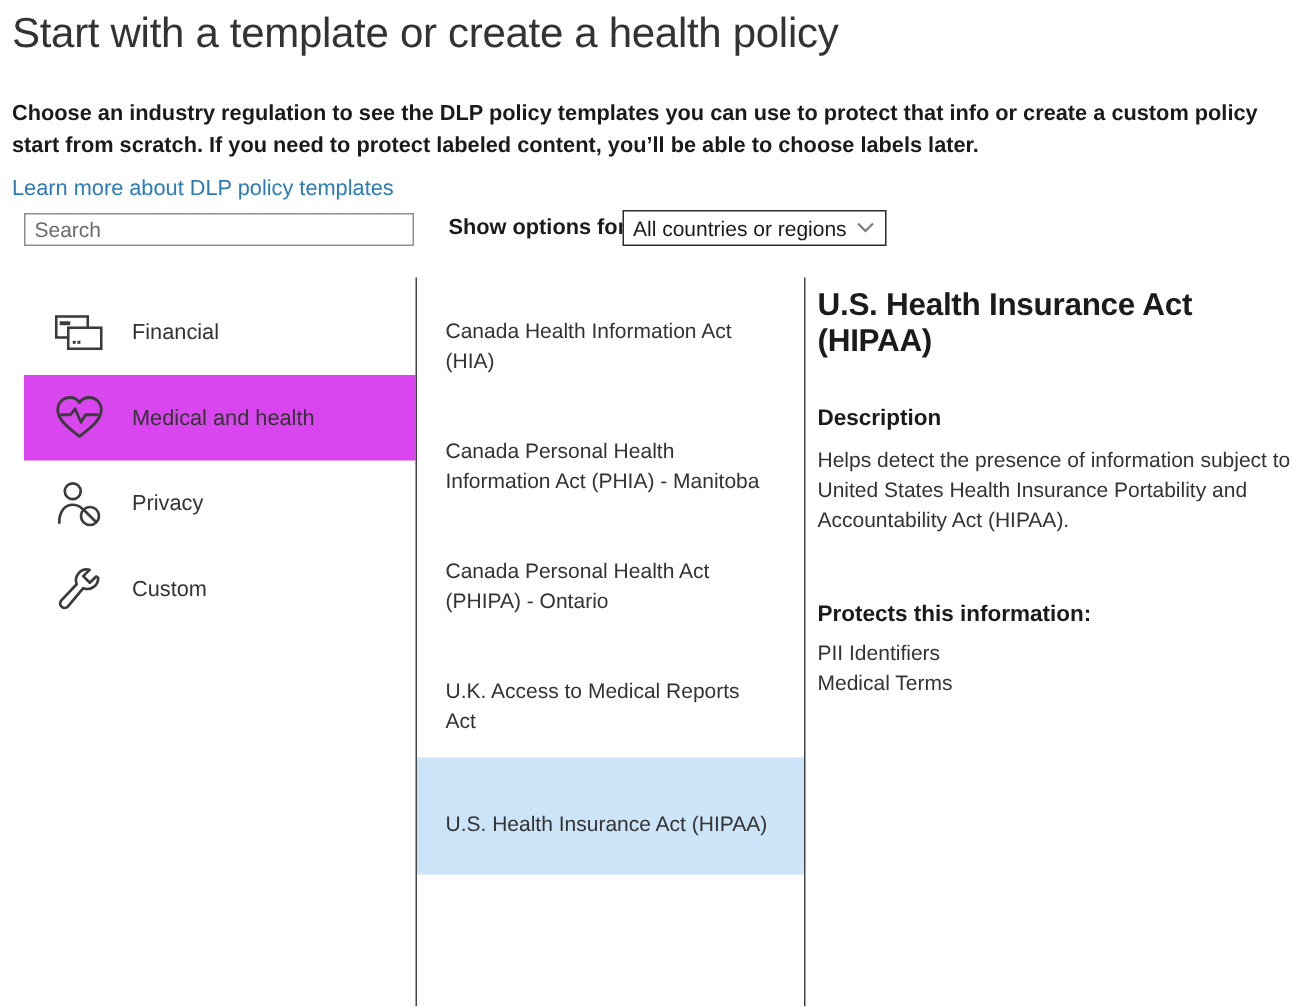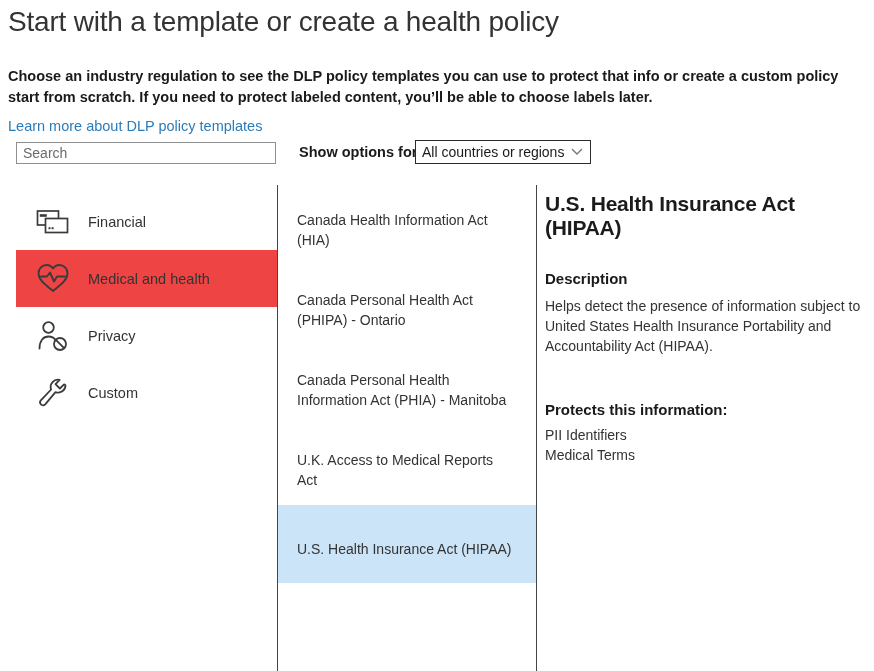--- a/index.html
+++ b/index.html
@@ -45,21 +45,21 @@
     position:absolute;left:0;top:185px;width:874px;height:486px;
     display:flex;
   }
   .v-divider{width:1px;background:#454545;height:486px;flex:0 0 1px;}
   
   .sidebar{width:277px;flex:0 0 277px;padding-top:8px;box-sizing:border-box;}
   .side-item{
     height:57px;margin-left:16px;width:261px;
     display:flex;align-items:center;cursor:pointer;box-sizing:border-box;
   }
-  .side-item.selected{background:#ef4444;}
+  .side-item.selected{background:#d946ef;}
   .side-icon{
     width:34px;height:36px;margin-left:20px;flex:0 0 34px;
     display:flex;align-items:center;justify-content:center;
   }
   .side-label{margin-left:18px;font-size:14.5px;color:#333;}
   
   .template-list{width:258px;flex:0 0 258px;}
   .template-item{
     height:80px;box-sizing:border-box;
     padding:10px 20px 0 19px;display:flex;align-items:center;
@@ -158,24 +158,24 @@
 
   </div>
 
   <div class="v-divider"></div>
 
   <div class="template-list">
     <div class="template-item">
       <span>Canada Health Information Act (HIA)</span>
     </div>
     <div class="template-item">
-      <span>Canada Personal Health Act (PHIPA) - Ontario</span>
+      <span>Canada Personal Health Information Act (PHIA) - Manitoba</span>
     </div>
     <div class="template-item">
-      <span>Canada Personal Health Information Act (PHIA) - Manitoba</span>
+      <span>Canada Personal Health Act (PHIPA) - Ontario</span>
     </div>
     <div class="template-item">
       <span>U.K. Access to Medical Reports Act</span>
     </div>
     <div class="template-item selected">
       <span>U.S. Health Insurance Act (HIPAA)</span>
     </div>
   </div>
 
   <div class="v-divider"></div>

